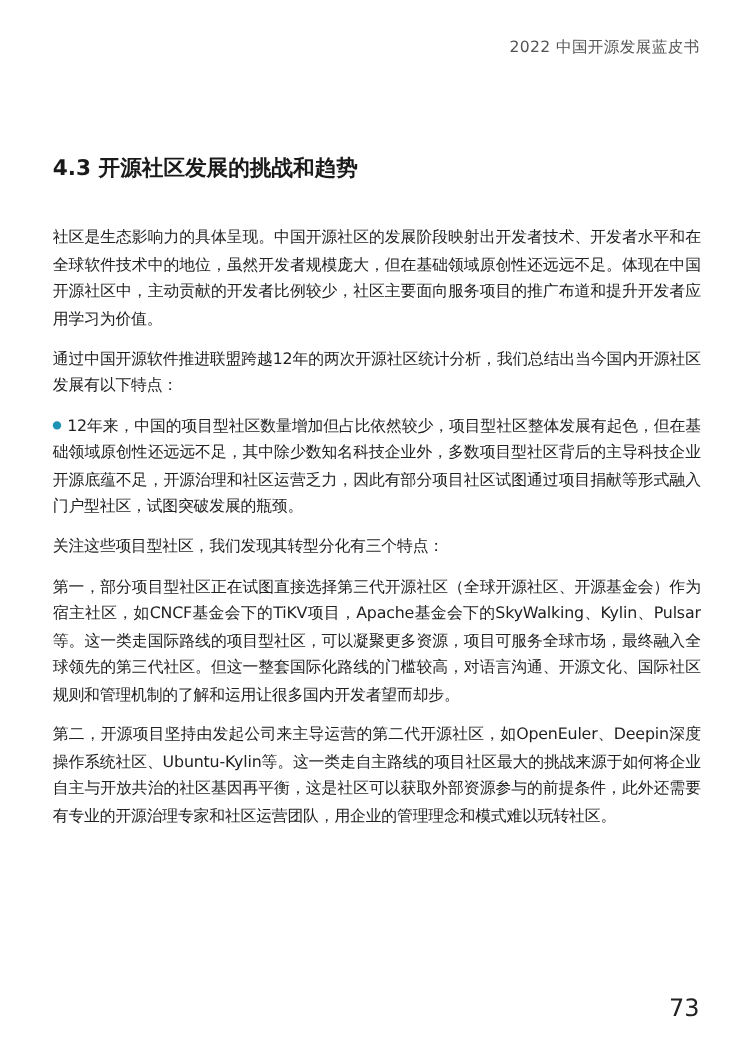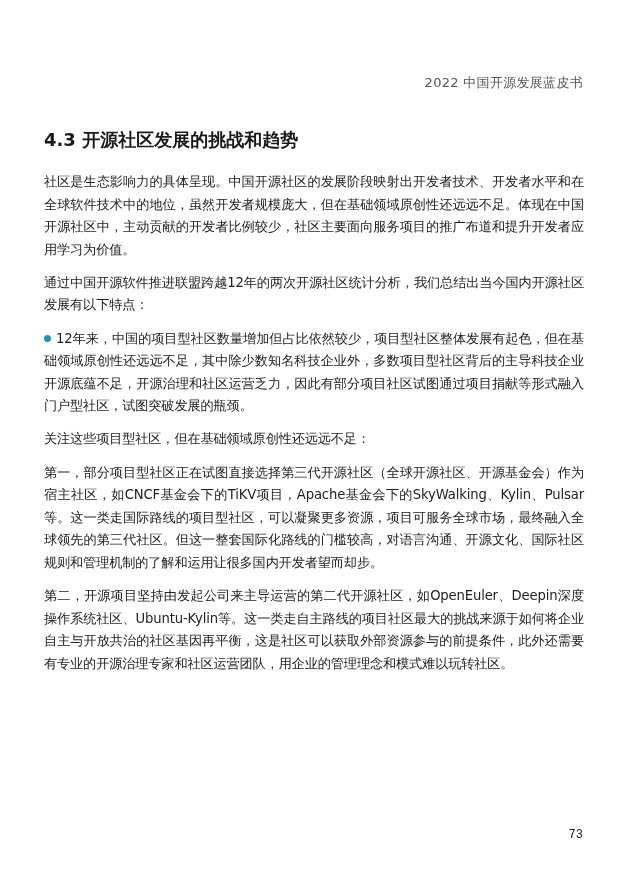--- a/index.html
+++ b/index.html
@@ -3,55 +3,55 @@
   <meta charset="utf-8">
   <style>
     html, body { margin: 0; padding: 0; background: #ffffff; }
     body {
       width: 623px; height: 869px; position: relative; overflow: hidden;
       font-family: "DejaVu Sans", "Liberation Sans", sans-serif;
       color: #222222;
     }
     .running-header {
       position: absolute; top: 30px; right: 40px;
-      font-size: 13px; color: #555555; letter-spacing: 0.3px; margin-top: 44px;
+      font-size: 13px; color: #555555; letter-spacing: 0.3px;
     }
     .section-title {
       position: absolute; top: 128px; left: 44px;
       font-size: 18px; font-weight: bold; color: #1a1a1a;
       margin: 0;
     }
     .content {
-      position: absolute; top: 171px; left: 44px; width: 540px;
+      position: absolute; top: 188px; left: 44px; width: 540px;
       font-size: 13.2px; line-height: 22.6px;
       text-align: justify; letter-spacing: -0.15px;
     }
     .content p { margin: 0 0 10.5px 0; }
     .bullet-dot {
       display: inline-block; width: 7px; height: 7px; border-radius: 50%;
       background: #1f93b6; margin-right: 5px; vertical-align: 1px;
     }
     .page-number {
       position: absolute; top: 828px; right: 40px;
-      font-size: 12px; color: #222222; font-family: Liberation Mono, monospace;
+      font-size: 20px; color: #222222;
     }
   </style>
 </head>
 <body>
 
 <div class="running-header">2022 中国开源发展蓝皮书</div>
 
 <h2 class="section-title">4.3 开源社区发展的挑战和趋势</h2>
 
 <div class="content">
   <p>社区是生态影响力的具体呈现。中国开源社区的发展阶段映射出开发者技术、开发者水平和在全球软件技术中的地位，虽然开发者规模庞大，但在基础领域原创性还远远不足。体现在中国开源社区中，主动贡献的开发者比例较少，社区主要面向服务项目的推广布道和提升开发者应用学习为价值。</p>
   <p>通过中国开源软件推进联盟跨越12年的两次开源社区统计分析，我们总结出当今国内开源社区发展有以下特点：</p>
 
   <p>
     <span class="bullet-dot"></span><span>12年来，中国的项目型社区数量增加但占比依然较少，项目型社区整体发展有起色，但在基础领域原创性还远远不足，其中除少数知名科技企业外，多数项目型社区背后的主导科技企业开源底蕴不足，开源治理和社区运营乏力，因此有部分项目社区试图通过项目捐献等形式融入门户型社区，试图突破发展的瓶颈。</span>
   </p>
 
-  <p>关注这些项目型社区，但在基础领域原创性还远远不足：</p>
+  <p>关注这些项目型社区，我们发现其转型分化有三个特点：</p>
   <p>第一，部分项目型社区正在试图直接选择第三代开源社区（全球开源社区、开源基金会）作为宿主社区，如CNCF基金会下的TiKV项目，Apache基金会下的SkyWalking、Kylin、Pulsar等。这一类走国际路线的项目型社区，可以凝聚更多资源，项目可服务全球市场，最终融入全球领先的第三代社区。但这一整套国际化路线的门槛较高，对语言沟通、开源文化、国际社区规则和管理机制的了解和运用让很多国内开发者望而却步。</p>
   <p>第二，开源项目坚持由发起公司来主导运营的第二代开源社区，如OpenEuler、Deepin深度操作系统社区、Ubuntu-Kylin等。这一类走自主路线的项目社区最大的挑战来源于如何将企业自主与开放共治的社区基因再平衡，这是社区可以获取外部资源参与的前提条件，此外还需要有专业的开源治理专家和社区运营团队，用企业的管理理念和模式难以玩转社区。</p>
 </div>
 
 <div class="page-number">73</div>
 
 </body></html>

